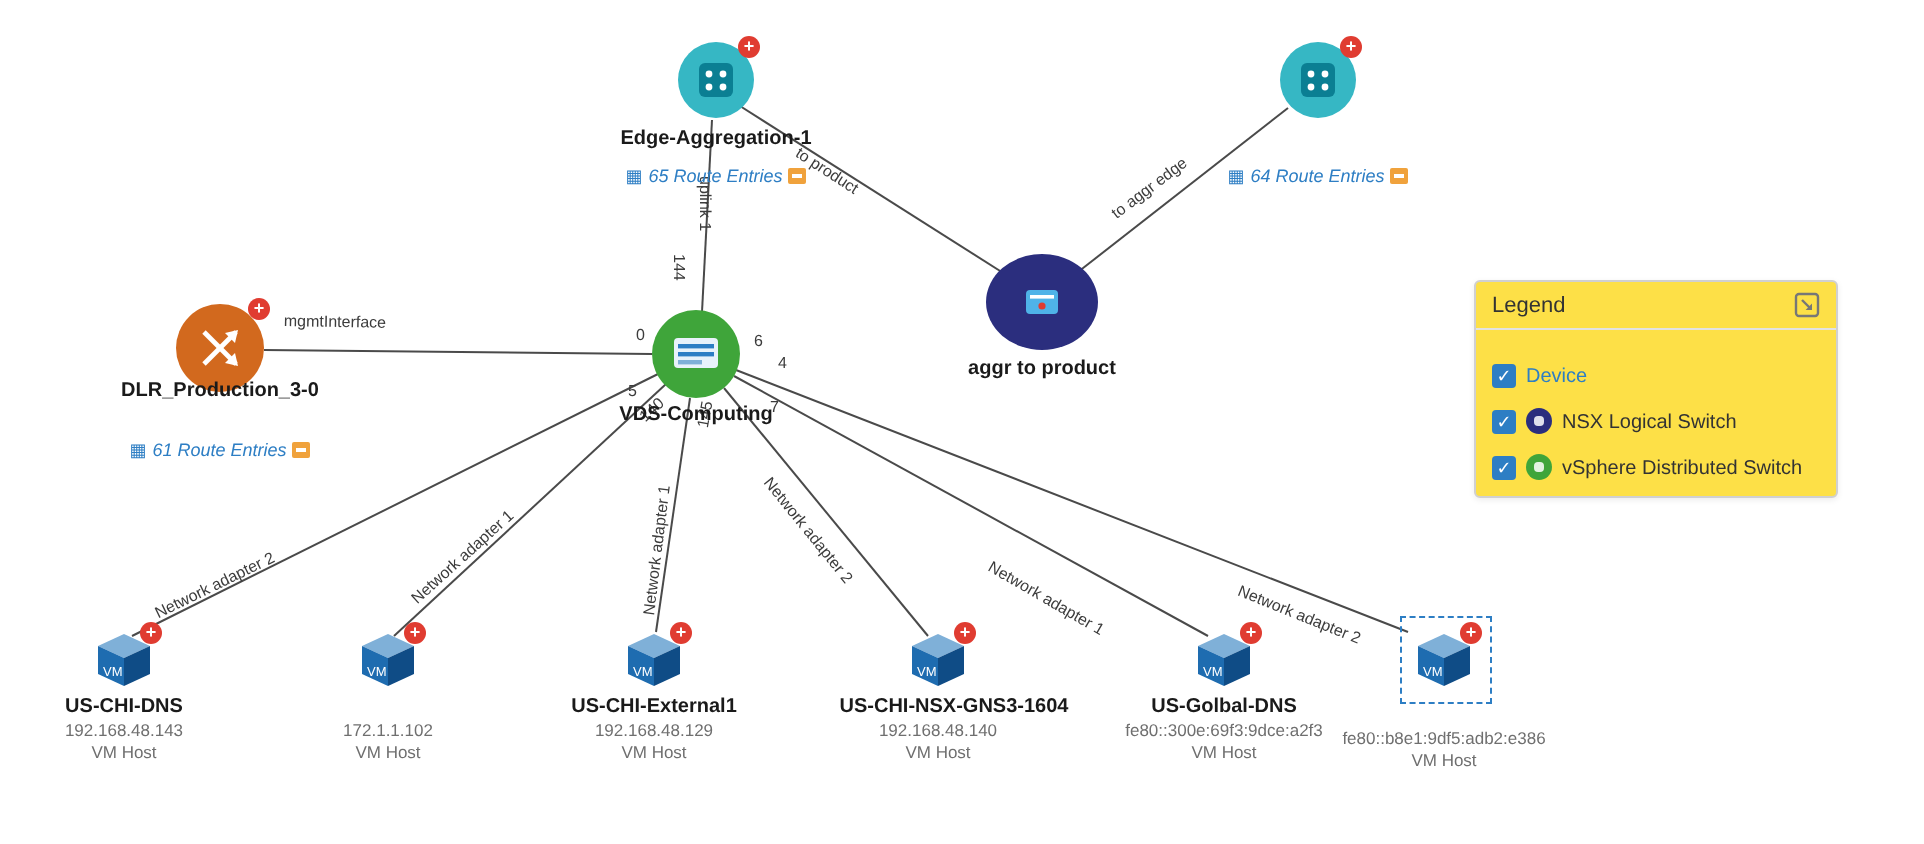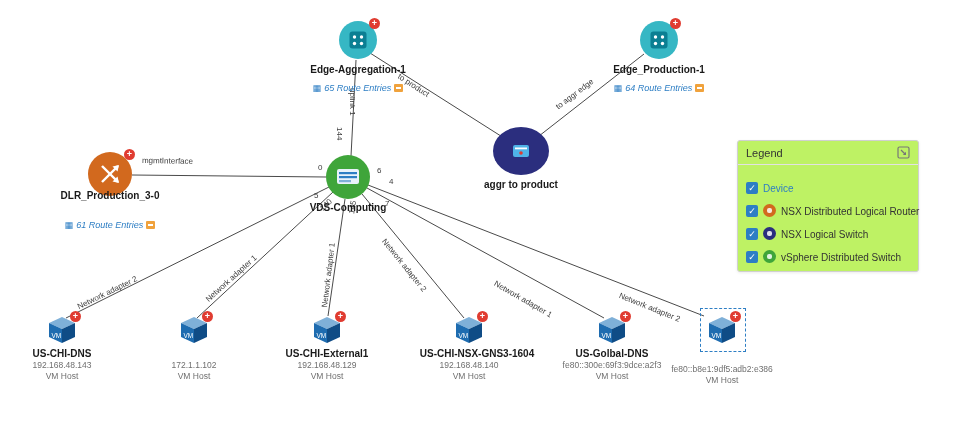--- a/index.html
+++ b/index.html
@@ -17,21 +17,21 @@
   .route-text{font-size:9px;color:#2d7ec4;font-style:italic;}
   .tbl-ic{font-size:9px;color:#2d7ec4;line-height:9px;}
   .exp-ic{width:9px;height:8px;background:#f0a23c;border-radius:1px;display:inline-block;position:relative;}
   .exp-ic::after{content:"";position:absolute;left:2px;top:3px;width:5px;height:1.5px;background:#fff;}
   .edge-label{position:absolute;font-size:8px;color:#3c3c3c;white-space:nowrap;transform-origin:left top;}
   .port-label{position:absolute;font-size:8px;color:#3c3c3c;white-space:nowrap;transform-origin:left top;}
   .host{position:absolute;width:32px;height:32px;cursor:pointer;}
   .host svg{display:block;}
   .sel-box{position:absolute;border:1px dashed #2d7ec4;}
   
-  .legend{position:absolute;left:737px;top:140px;width:180px;background:#bef264;border:1px solid #d0d0d0;
+  .legend{position:absolute;left:737px;top:140px;width:180px;background:#fde047;border:1px solid #d0d0d0;
           border-radius:3px;box-shadow:0 1px 3px rgba(0,0,0,.08);}
   .legend-header{display:flex;align-items:center;justify-content:space-between;
                  padding:5px 8px;border-bottom:1px solid #e2e2e2;font-size:11px;color:#333;}
   .legend-items{padding:6px 8px 8px 8px;}
   .legend-row{display:flex;align-items:flex-end;gap:5px;height:23px;}
   .lcb{width:12px;height:12px;background:#2d7ec4;border-radius:2px;color:#fff;font-size:9px;
        line-height:12px;text-align:center;flex:0 0 12px;cursor:pointer;}
   .lcb::after{content:"\2713";}
   .lgi{width:13px;height:13px;border-radius:50%;flex:0 0 13px;position:relative;}
   .lgi::after{content:"";position:absolute;left:4px;top:4px;width:5px;height:5px;border-radius:2px;background:rgba(255,255,255,.85);}
@@ -102,21 +102,20 @@
   <div class="node-icon c-teal" style="left:640px;top:21px;width:38px;height:38px;">
     <svg viewBox="0 0 38 38">
       <rect x="10.5" y="10.5" width="17" height="17" rx="3" fill="#0b7f93"></rect>
       <circle cx="15.5" cy="16" r="1.7" fill="#fff"></circle>
         <circle cx="22.5" cy="16" r="1.7" fill="#fff"></circle>
       <circle cx="15.5" cy="22.5" r="1.7" fill="#fff"></circle>
         <circle cx="22.5" cy="22.5" r="1.7" fill="#fff"></circle>
     </svg>
     <span class="plus-badge"></span>
   </div>
-  <div class="node-label" style="left:584px;top:64px;">Edge_Production-1</div>
   <div class="route-row" style="left:584px;top:83px;">
     <span class="tbl-ic">▦</span>
     <span class="route-text">64 Route Entries</span>
     <span class="exp-ic"></span>
   </div>
 
   <div class="node-icon c-navy" style="left:493px;top:127px;width:56px;height:48px;">
     <svg viewBox="0 0 56 48">
       <rect x="20" y="18" width="16" height="12" rx="2" fill="#4fb3e8"></rect>
       <rect x="22" y="20.5" width="12" height="1.8" fill="#fff"></rect>
@@ -238,25 +237,20 @@
         <polygon points="9,9 9,5.8 5.8,9" fill="#777"></polygon>
       </svg>
     </div>
     <div class="legend-items">
       <div class="legend-row">
         <span class="lcb"></span>
         <span class="legend-label blue">Device</span>
       </div>
       <div class="legend-row">
         <span class="lcb"></span>
-        <span class="lgi c-orange"></span>
-        <span class="legend-label">NSX Distributed Logical Router</span>
-      </div>
-      <div class="legend-row">
-        <span class="lcb"></span>
         <span class="lgi c-navy"></span>
         <span class="legend-label">NSX Logical Switch</span>
       </div>
       <div class="legend-row">
         <span class="lcb"></span>
         <span class="lgi c-green"></span>
         <span class="legend-label">vSphere Distributed Switch</span>
       </div>
     </div>
   </div>

